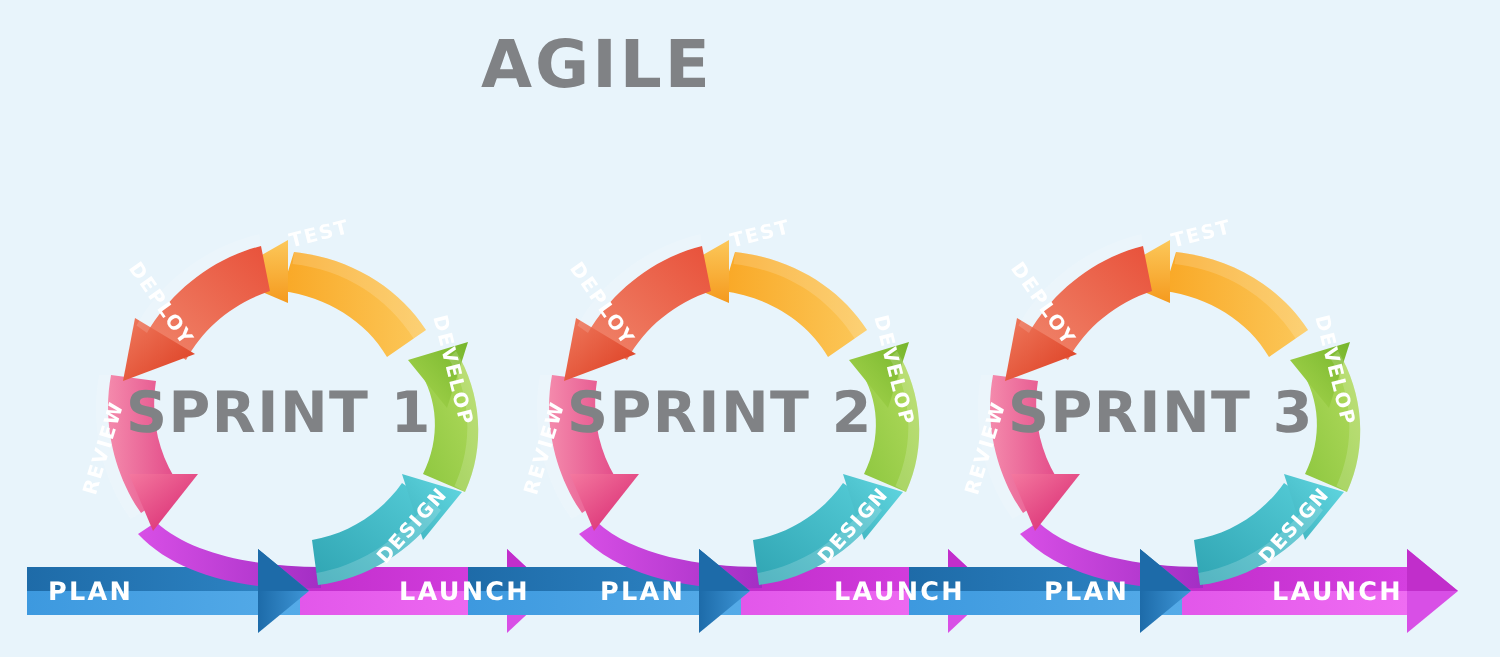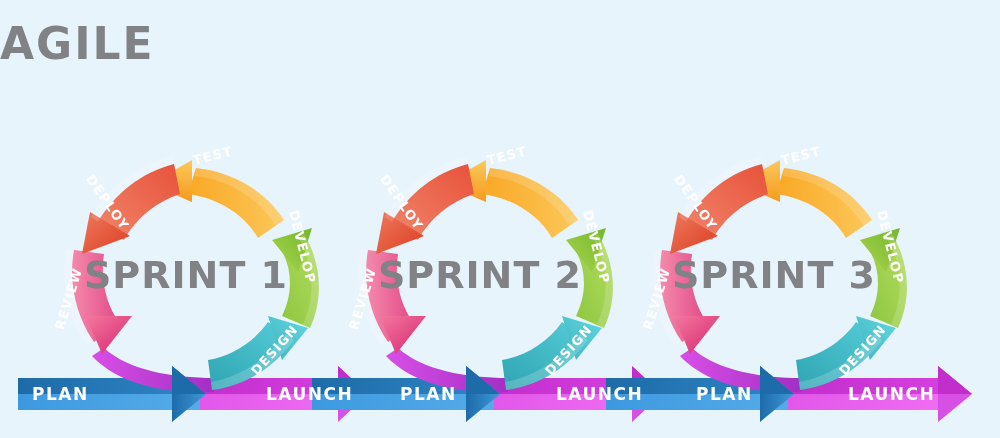--- a/index.html
+++ b/index.html
@@ -6,20 +6,21 @@
   body{
     width:1000px;height:438px;
     background:#e8f4fb;
     font-family:"Liberation Sans", sans-serif;
     overflow:hidden;
     position:relative;
   }
   #stage{position:absolute;left:0;top:0;width:1000px;height:438px;}
   .title{
     position:absolute;left:0;top:18px;width:796px;
+    text-align:center;
     font-size:44px;
     font-weight:bold;
     letter-spacing:2px;
     color:#808285;
     font-family:"DejaVu Sans", sans-serif;
   }
   svg{position:absolute;left:0;top:0;}
   .sprint-label{
     font-family:"DejaVu Sans", sans-serif;
     font-weight:bold;

